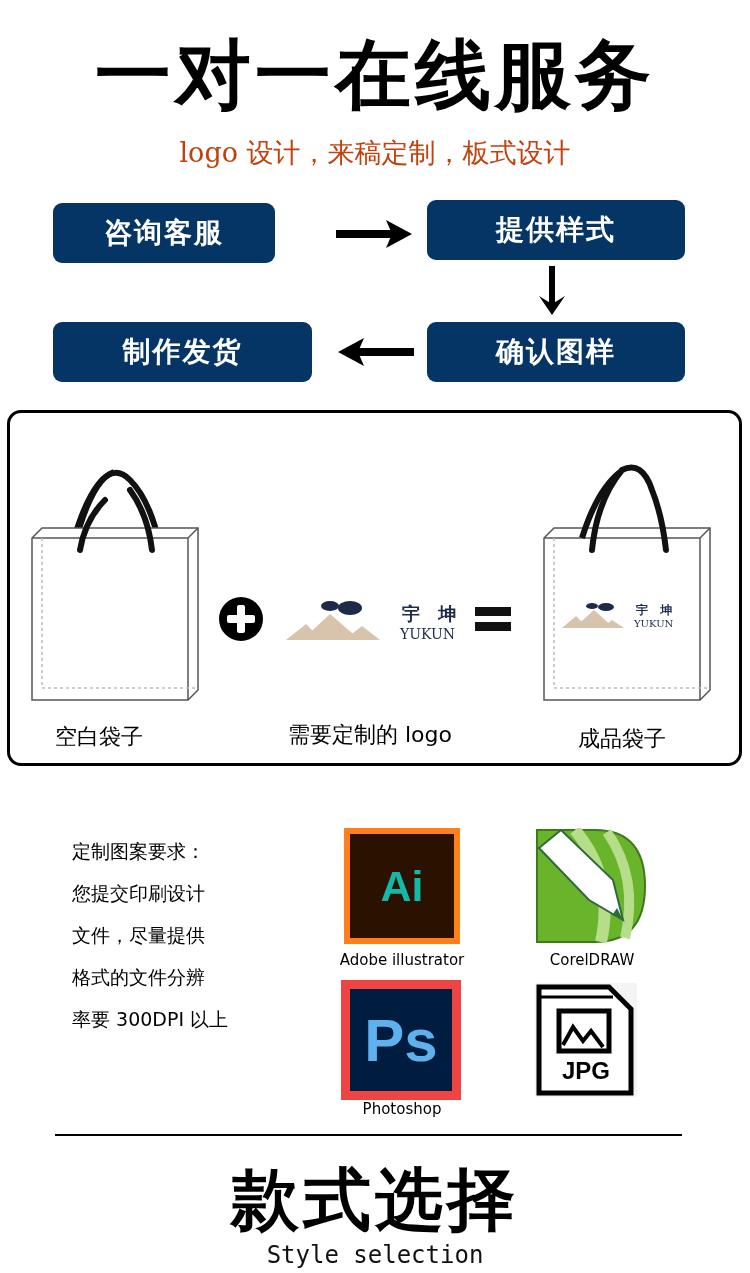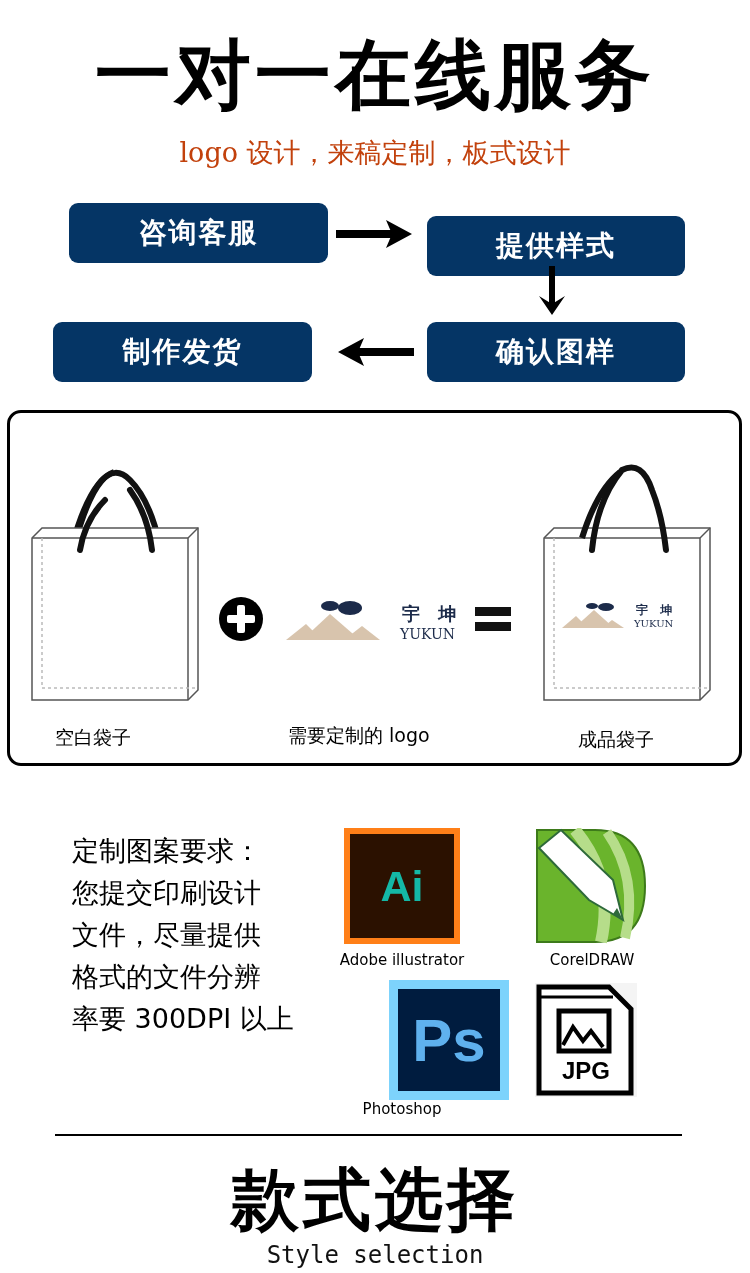--- a/index.html
+++ b/index.html
@@ -6,41 +6,41 @@
   body { width: 750px; height: 1273px; position: relative; overflow: hidden; font-family: "DejaVu Sans", sans-serif; color: #000; }
   .abs { position: absolute; }
 
   .main-title { left: 0; top: 30px; width: 750px; text-align: center; font-size: 76px; font-weight: bold; letter-spacing: 4px; line-height: 90px; }
   .subtitle { left: 0; top: 135px; width: 750px; text-align: center; font-family: "DejaVu Serif", serif; font-size: 27px; line-height: 36px; color: #c2410c; }
 
   .flow-box { background: #053565; color: #fff; border-radius: 9px; font-size: 28px; font-weight: bold; display: flex; align-items: center; justify-content: center; letter-spacing: 2px; }
   .arrow svg { display: block; }
 
   .compare-panel { left: 7px; top: 410px; width: 735px; height: 356px; border: 3px solid #000; border-radius: 14px; box-sizing: border-box; }
-  .caption { font-size: 19px; line-height: 30px; color: #000; }
+  .caption { font-size: 22px; line-height: 30px; color: #000; }
 
-  .req-text { left: 72px; top: 830px; font-size: 27px; line-height: 42px; color: #000; }
+  .req-text { left: 72px; top: 830px; font-size: 19px; line-height: 42px; color: #000; }
   .req-text div { white-space: nowrap; }
 
   .app-label { font-size: 15px; text-align: center; color: #000; }
 
   .divider { left: 55px; top: 1134px; width: 627px; height: 2px; background: #000; }
   .section-title { left: 0; top: 1160px; width: 750px; text-align: center; font-size: 68px; font-weight: bold; line-height: 80px; letter-spacing: 4px; }
   .section-sub { left: 0; top: 1240px; width: 750px; text-align: center; font-family: "DejaVu Sans Mono", monospace; font-size: 24px; line-height: 30px; color: #111; }
 </style>
 </head>
 <body>
 
 <div class="abs main-title">一对一在线服务</div>
 <div class="abs subtitle">logo 设计，来稿定制，板式设计</div>
 
-<div class="abs flow-box" style="left:69px;top:203px;width:259px;height:60px;">
+<div class="abs flow-box" style="left:53px;top:203px;width:222px;height:60px;">
   <span>咨询客服</span>
 </div>
-<div class="abs flow-box" style="left:427px;top:216px;width:258px;height:60px;">
+<div class="abs flow-box" style="left:427px;top:200px;width:258px;height:60px;">
   <span>提供样式</span>
 </div>
 <div class="abs flow-box" style="left:427px;top:322px;width:258px;height:60px;">
   <span>确认图样</span>
 </div>
 <div class="abs flow-box" style="left:53px;top:322px;width:259px;height:60px;">
   <span>制作发货</span>
 </div>
 
 <div class="abs arrow" style="left:336px;top:218px;">
@@ -146,21 +146,21 @@
   <svg width="112" height="116" viewBox="0 0 112 116">
     <path d="M2 2 L60 2 Q110 2 110 58 Q110 114 60 114 L2 114 Z" fill="#6ab42c" stroke="#3d7a1a" stroke-width="2"></path>
     <path d="M40 2 Q80 50 66 114" fill="none" stroke="#b6dd8a" stroke-width="12"></path>
     <path d="M72 4 Q104 50 90 110" fill="none" stroke="#b6dd8a" stroke-width="10"></path>
     <path d="M4 20 L26 2 L78 52 L88 92 L54 72 Z" fill="#fff" stroke="#2e6a3a" stroke-width="2"></path>
     <path d="M78 86 L88 92 L82 80 Z" fill="#2e6a3a"></path>
   </svg>
 </div>
 <div class="abs app-label" style="left:522px;top:951px;width:140px;">CorelDRAW</div>
 
-<div class="abs" style="left:341px;top:980px;width:120px;height:120px;background:#7dd3fc;margin-left:48px;">
+<div class="abs" style="left:341px;top:980px;width:120px;height:120px;background:#ef4444;">
   <div style="position:absolute;left:9px;top:9px;width:102px;height:102px;background:#001c3f;display:flex;align-items:center;justify-content:center;color:#5fb1ee;font-family:'Liberation Sans',sans-serif;font-size:60px;font-weight:bold;">Ps</div>
 </div>
 <div class="abs app-label" style="left:330px;top:1100px;width:144px;">Photoshop</div>
 
 <div class="abs" style="left:535px;top:983px;">
   <svg width="102" height="114" viewBox="0 0 102 114">
     <rect x="0" y="0" width="102" height="114" fill="#f4f4f4"></rect>
     <path d="M4 4 L74 4 L96 26 L96 110 L4 110 Z" fill="#fff" stroke="#000" stroke-width="5"></path>
     <line x1="4" y1="14" x2="78" y2="14" stroke="#000" stroke-width="3"></line>
     <rect x="24" y="28" width="50" height="40" fill="none" stroke="#000" stroke-width="5"></rect>

